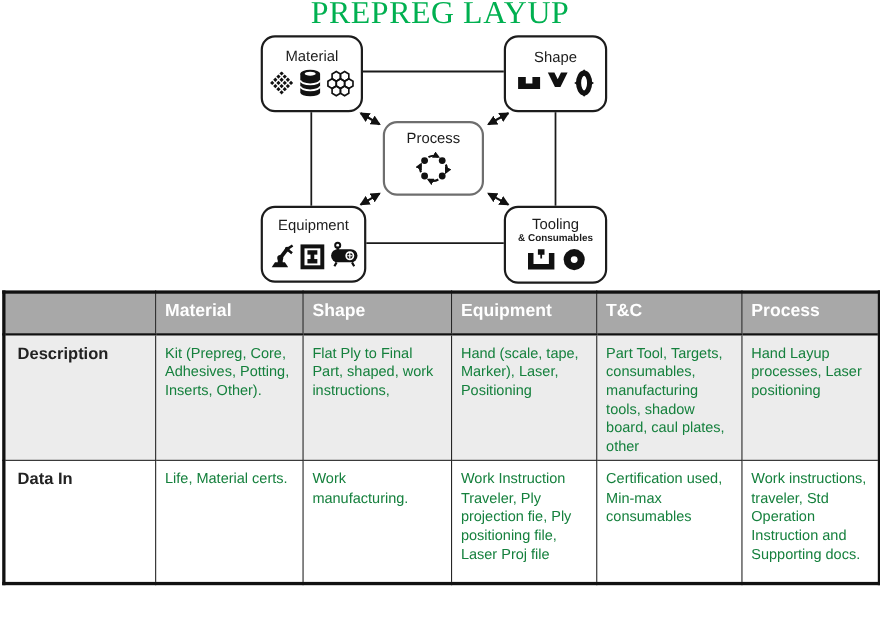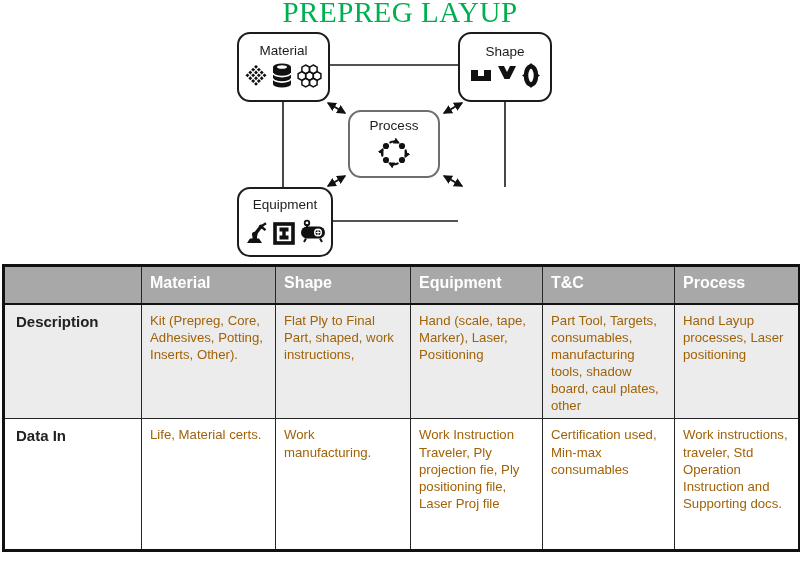--- a/index.html
+++ b/index.html
@@ -28,24 +28,24 @@
   .node-icons{display:flex;align-items:center;gap:3px;margin-top:3px;}
   .node-icons svg{display:block;}
   
   .tbl-wrap{position:absolute;left:2px;top:264px;width:796px;}
   table{border-collapse:collapse;table-layout:fixed;width:796px;border:3px solid #111;}
   th,td{box-sizing:border-box;border:1px solid #262626;vertical-align:top;text-align:left;}
   thead th{
     background:#a8a8a8;color:#fff;font-size:16px;font-weight:bold;
     padding:7px 8px 6px 8px;border-bottom:2px solid #111;height:38px;
   }
-  tbody td{font-size:13.2px;color:#a16207;line-height:1.3;padding:7px 9px 4px 8px;background:#fff;}
+  tbody td{font-size:13.2px;color:#15803d;line-height:1.3;padding:7px 9px 4px 8px;background:#fff;}
   tbody tr:nth-child(odd) td{background:#ececec;}
   tbody td.rowlabel{font-size:15px;padding-left:11px;color:#222;font-weight:bold;}
-  tr.r-desc{height:113px;} tr.r-in{height:132px;} tr.r-out{height:60px;}
+  tr.r-desc{height:113px;} tr.r-in{height:112px;} tr.r-out{height:60px;}
 </style>
 </head>
 <body>
 
 <svg width="0" height="0" style="position:absolute">
   <defs>
     <marker id="arr" viewBox="0 0 10 10" refX="8.5" refY="5" markerWidth="4.6" markerHeight="4.6" orient="auto-start-reverse">
       <path d="M0 0 L10 5 L0 10 z" fill="#111"></path>
     </marker>
     <marker id="arrs" viewBox="0 0 10 10" refX="7" refY="5" markerWidth="3.4" markerHeight="3.4" orient="auto-start-reverse">
@@ -196,20 +196,38 @@
           <rect x="6.9" y="6.2" width="2.2" height="3" fill="#111"></rect>
           <rect x="2" y="8.5" width="24" height="12" rx="6" fill="#111"></rect>
           <circle cx="19" cy="14.5" r="3.3" fill="none" stroke="#fff" stroke-width="1.5"></circle>
           <path d="M19 12 V17 M16.7 14.5 H21.3" stroke="#fff" stroke-width="1.1"></path>
           <path d="M7 20.5 L5 24 M21 20.5 L23 24" stroke="#111" stroke-width="2"></path>
         </svg>
       </span>
     </div>
   </div>
 
+  <div class="node" style="left:458px;top:187px;width:94px;height:71px;">
+    <div class="node-label">Tooling</div>
+    <div class="node-sublabel">&amp; Consumables</div>
+    <div class="node-icons">
+      <span>
+        <svg width="30" height="24" viewBox="0 0 30 24">
+          <path d="M3 6 V21 H27 V6 H22 V16 H8 V6 Z" fill="#111"></path>
+          <path d="M12 2.5 H18 V7.5 H15.8 V11 H14.2 V7.5 H12 Z" fill="#111"></path>
+        </svg>
+      </span>
+      <span>
+        <svg width="24" height="24" viewBox="0 0 24 24">
+          <circle cx="12" cy="12" r="9.6" fill="#111"></circle>
+          <circle cx="12" cy="12" r="3.1" fill="#fff"></circle>
+        </svg>
+      </span>
+    </div>
+  </div>
 </div>
 
 <div class="tbl-wrap">
   <table>
     <colgroup>
       <col style="width:138px">
         <col style="width:134px">
         <col style="width:135px">
       <col style="width:132px">
         <col style="width:132px">

